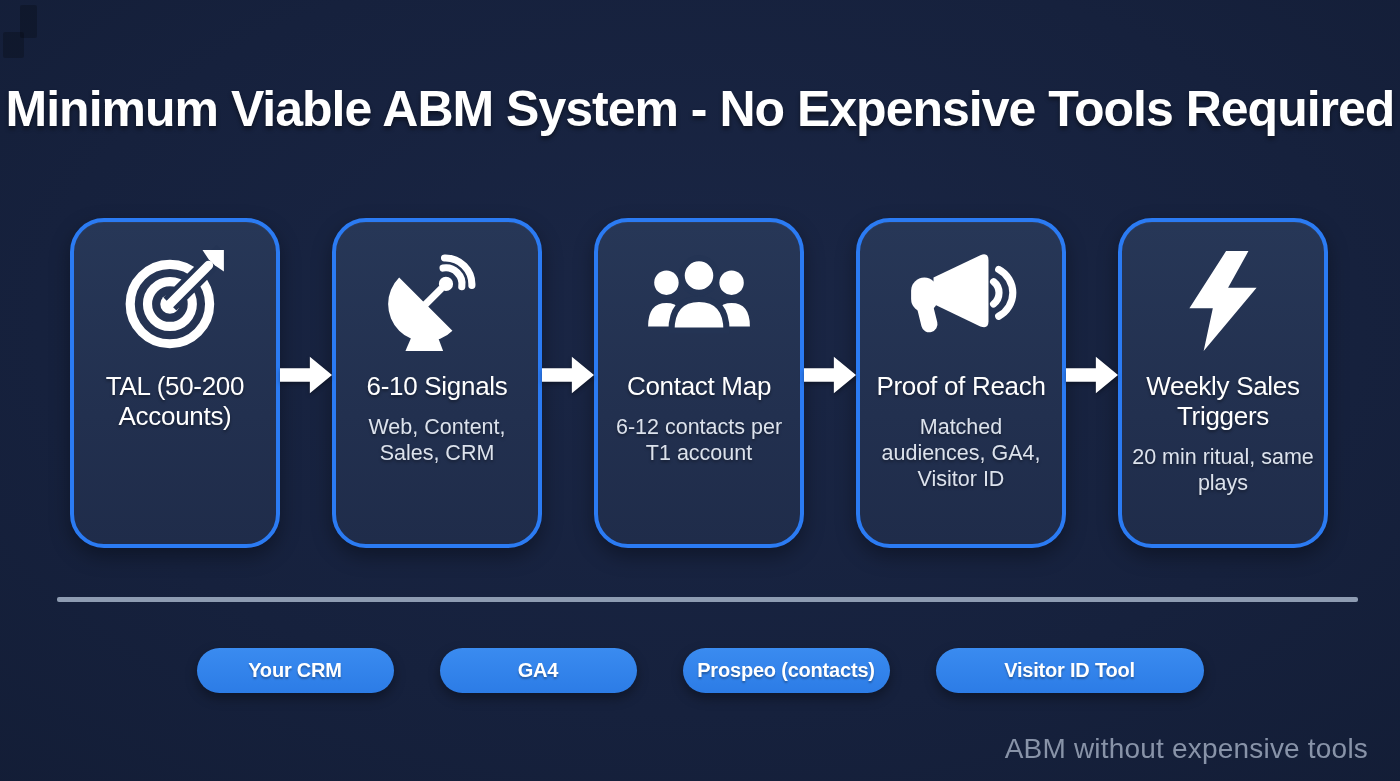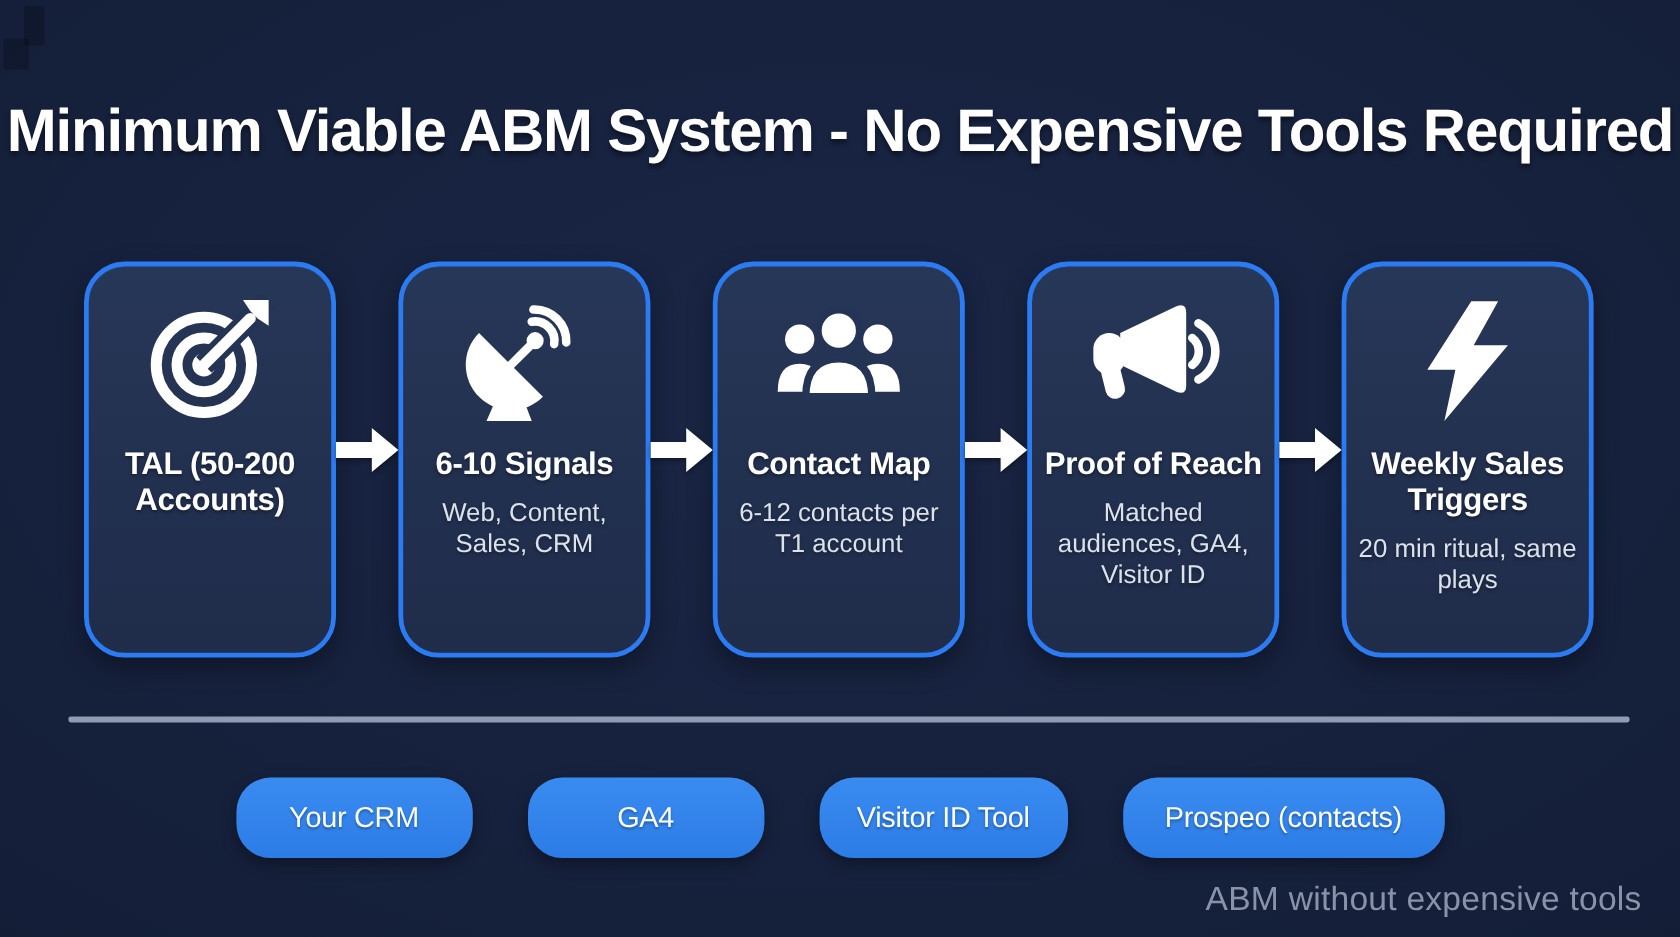--- a/index.html
+++ b/index.html
@@ -46,21 +46,21 @@
     display: flex;
     flex-direction: column;
     align-items: center;
     padding: 23px 8px 0 8px;
   }
   .step-icon { width: 112px; height: 112px; flex: 0 0 auto; }
   .step-title {
     margin-top: 14px;
     color: #FFFFFF;
     font-size: 26px;
-    font-weight: 700;
+    font-weight: 400;
     line-height: 30px;
     letter-spacing: -0.3px;
     text-align: center;
     text-shadow: 0 2px 3px rgba(0,0,0,0.4);
   }
   .step-subtitle {
     margin-top: 13px;
     color: #DCE2EC;
     font-size: 21.5px;
     line-height: 26px;
@@ -86,30 +86,30 @@
 
   .tools-row {
     position: absolute;
     top: 648px; left: 0;
     width: 100%;
     display: flex;
     justify-content: center;
     gap: 46px;
   }
   .tool-pill {
-    height: 67px;
+    height: 45px;
     border-radius: 28.5px;
     background: linear-gradient(180deg, #3A8BF0 0%, #2C7CE6 100%);
     box-shadow: 0 5px 12px rgba(0,0,0,0.35);
     display: flex;
     align-items: center;
     justify-content: center;
     color: #FFFFFF;
-    font-size: 24px;
-    font-weight: 400;
+    font-size: 20px;
+    font-weight: 700;
     letter-spacing: -0.2px;
     text-shadow: 0 2px 2px rgba(0,0,0,0.3);
   }
   .tool-pill:nth-child(1) { width: 197px; }
   .tool-pill:nth-child(2) { width: 197px; }
   .tool-pill:nth-child(3) { width: 207px; }
   .tool-pill:nth-child(4) { width: 268px; }
 
   .footer-note {
     position: absolute;
@@ -215,19 +215,19 @@
       <div class="step-subtitle">20 min ritual, same plays</div>
     </div>
 
   </div>
 
   <div class="divider"></div>
 
   <div class="tools-row">
     <div class="tool-pill">Your CRM</div>
     <div class="tool-pill">GA4</div>
+    <div class="tool-pill">Prospeo (contacts)</div>
     <div class="tool-pill">Visitor ID Tool</div>
-    <div class="tool-pill">Prospeo (contacts)</div>
   </div>
 
   <div class="footer-note">ABM without expensive tools</div>
 
 </div>
 
 </body></html>

